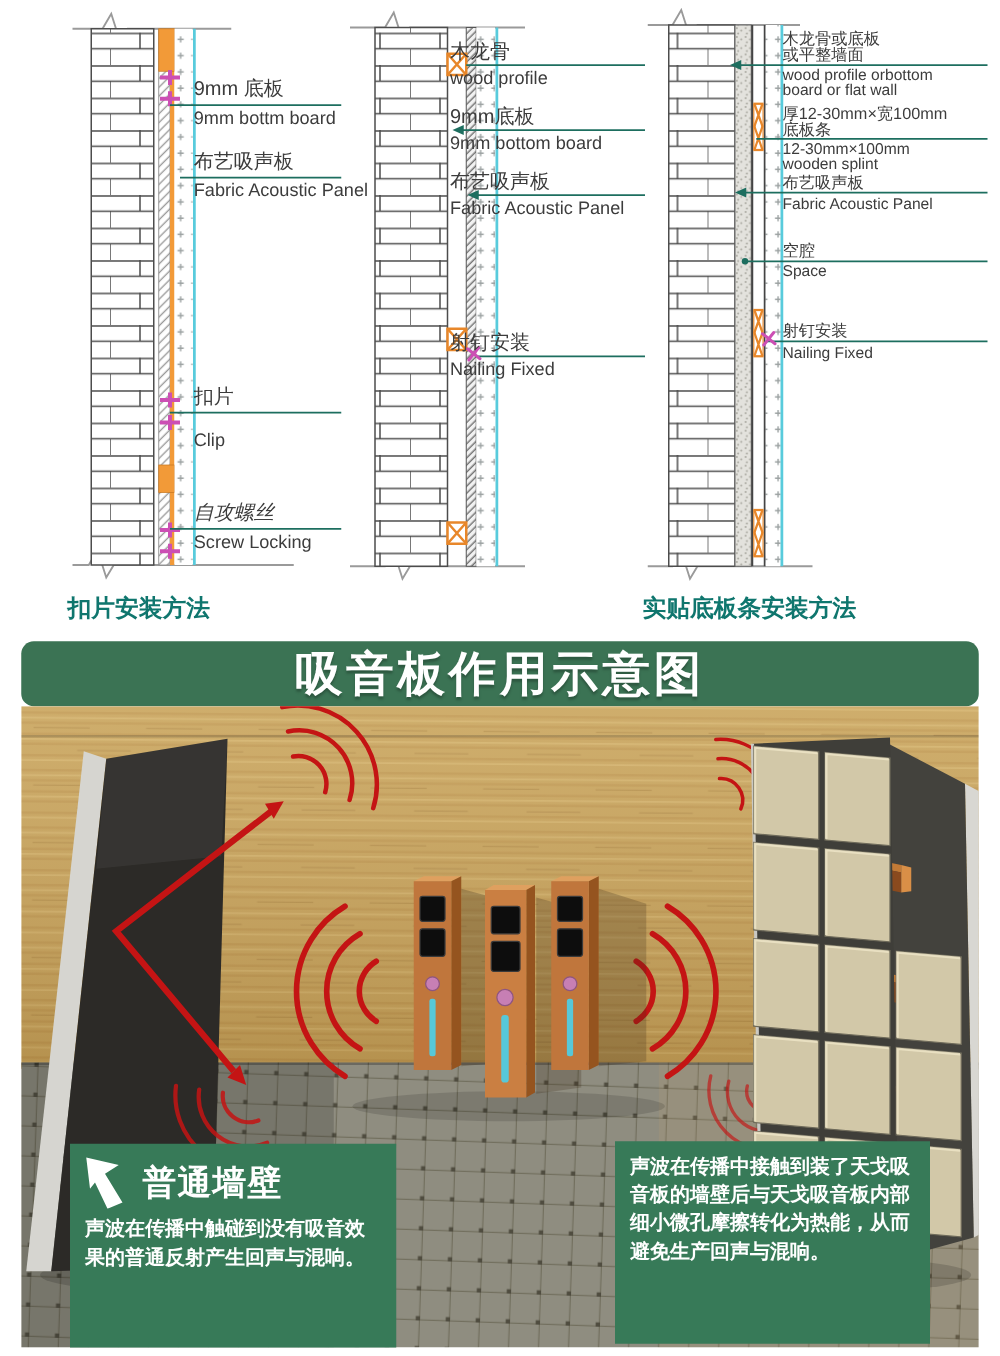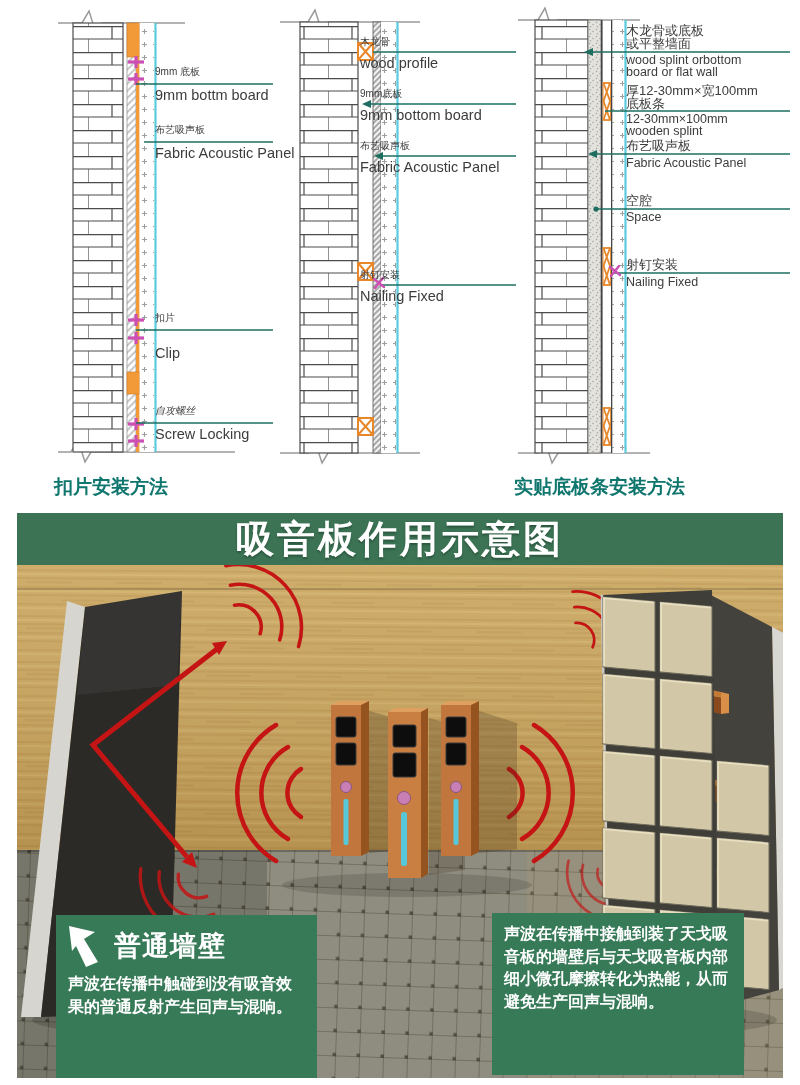--- a/index.html
+++ b/index.html
@@ -3,29 +3,29 @@
 <meta charset="utf-8">
 <style>
   html,body{margin:0;padding:0;background:#fff;}
   #page{position:relative;width:800px;height:1085px;background:#fff;overflow:hidden;
         font-family:"Liberation Sans","DejaVu Sans",sans-serif;color:#3f3f3f;}
   
   #diagrams{position:absolute;left:0;top:0;width:800px;height:510px;}
   .diag{position:absolute;top:0;height:510px;}
   .diag svg{position:absolute;left:0;top:0;}
   .dlabel{position:absolute;white-space:nowrap;color:#3c3c3c;}
-  .cn{font-size:10px;line-height:18px;}
+  .cn{font-size:16px;line-height:18px;}
   .en{font-size:14.5px;line-height:18px;}
   .sm .cn{font-size:13px;line-height:13px;}
   .sm .en{font-size:12.5px;line-height:12px;}
   .caption{position:absolute;font-size:19px;font-weight:bold;color:#0f766e;white-space:nowrap;}
   
   #poster{position:absolute;left:17px;top:513px;width:766px;height:565px;}
   #banner{position:absolute;left:0;top:0;width:766px;height:52px;background:#3b7354;
-          display:flex;align-items:center;justify-content:center;}
+          display:flex;align-items:center;justify-content:center;border-radius:10px;}
   #banner .t{color:#fff;font-size:38px;font-weight:bold;letter-spacing:3px;
              text-shadow:0 2px 2px rgba(0,0,0,.25);}
   #scene{position:absolute;left:0;top:52px;width:766px;height:513px;}
   .card{position:absolute;background:#377a58;color:#fff;padding:10px 12px;box-sizing:border-box;}
   .card .head{display:flex;align-items:center;gap:10px;margin-bottom:6px;}
   .card .title{font-size:27px;font-weight:bold;letter-spacing:1px;}
   .card .body{font-size:16px;line-height:1.42;font-weight:600;}
   #card-left{left:39px;top:350px;width:261px;height:163px;}
   #card-right{left:475px;top:348px;width:252px;height:162px;}
 </style>
@@ -238,21 +238,21 @@
         <circle cx="78" cy="209" r="2.6" fill="#1d6e5f"></circle>
         <use href="#nail" transform="translate(97,271)"></use>
       </svg>
       <div class="dlabel" style="left:108px;top:24px;">
           <div class="cn">木龙骨或底板</div>
         </div>
       <div class="dlabel" style="left:108px;top:37px;">
           <div class="cn">或平整墙面</div>
         </div>
       <div class="dlabel" style="left:108px;top:54px;">
-          <div class="en">wood splint orbottom</div>
+          <div class="en">wood profile orbottom</div>
         </div>
       <div class="dlabel" style="left:108px;top:66px;">
           <div class="en">board or flat wall</div>
         </div>
       <div class="dlabel" style="left:108px;top:84px;">
           <div class="cn">厚12-30mm×宽100mm</div>
         </div>
       <div class="dlabel" style="left:108px;top:97px;">
           <div class="cn">底板条</div>
         </div>

